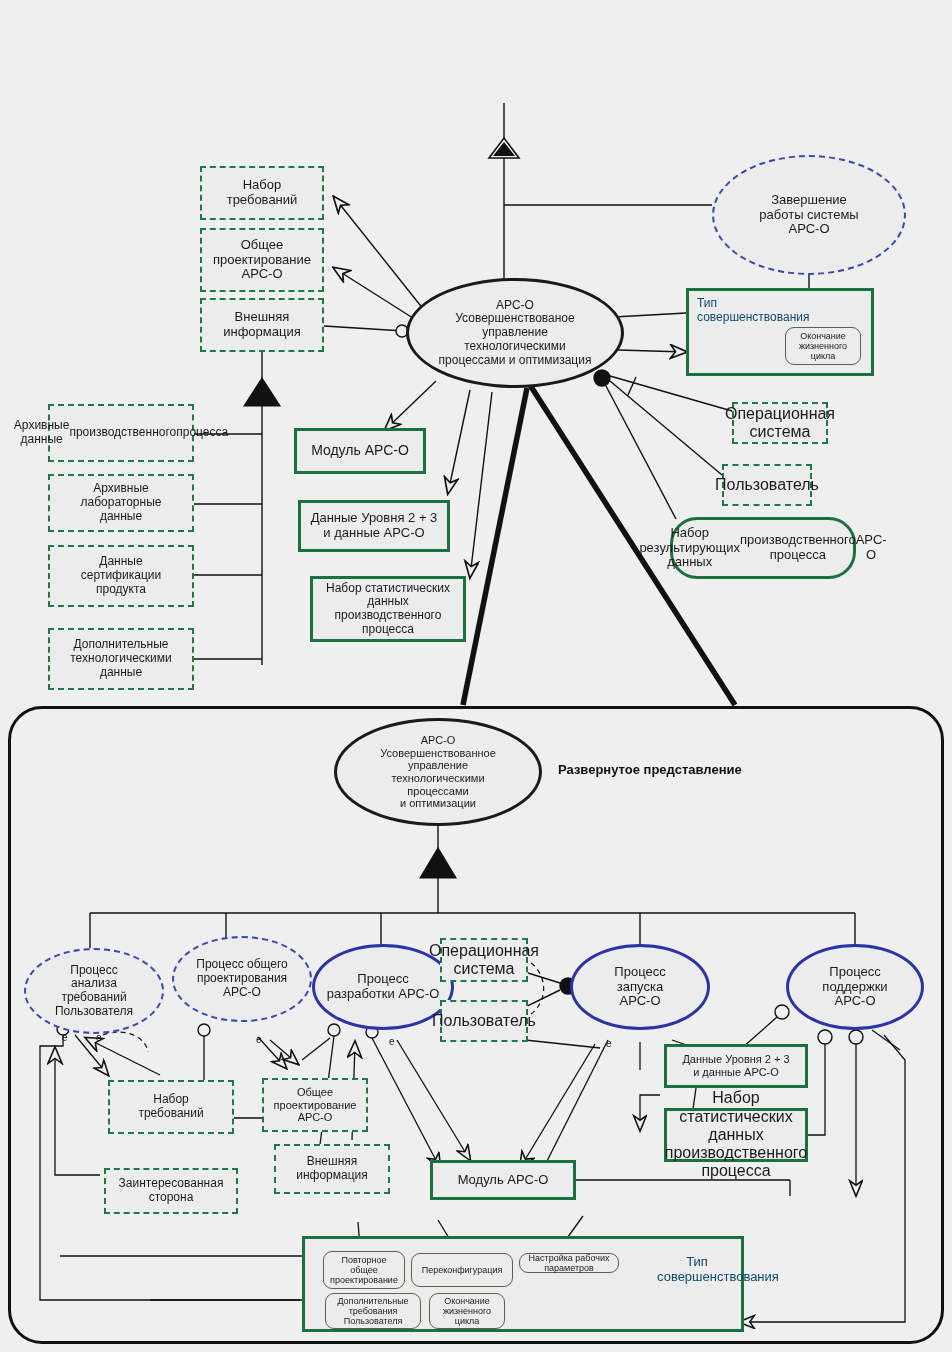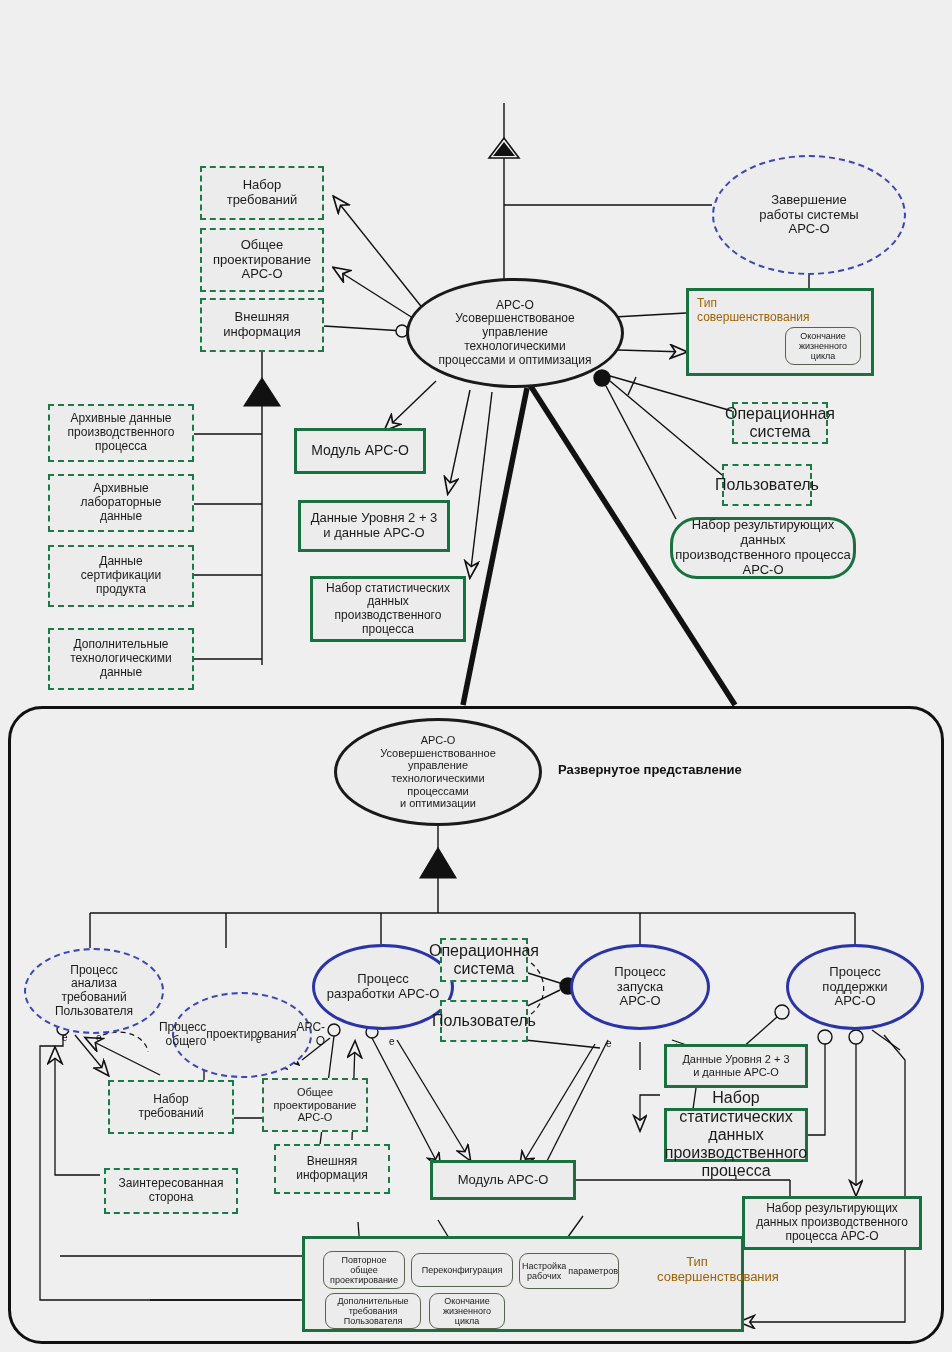--- a/index.html
+++ b/index.html
@@ -74,21 +74,21 @@
     align-items: center;
     justify-content: center;
     text-align: center;
     font-size: 9px;
     line-height: 1.12;
     color: #1b1b1b;
   }
   .lbl-tl {
     position: absolute;
     text-align: left;
-    color: #a16207;
+    color: #0c4a6e;
   }
   .free-label {
     position: absolute;
     color: #111;
   }
   .bold-label {
     font-weight: bold;
   }
   .role-e {
     position: absolute;
@@ -272,21 +272,21 @@
     <div>Общее</div>
     <div>проектирование</div>
     <div>АРС-О</div>
   </div>
 
   <div class="node rect-dashed t13" style="left:200px; top:298px; width:124px; height:54px; flex-direction:column;">
     <div>Внешняя</div>
     <div>информация</div>
   </div>
 
-  <div class="node rect-dashed t12" style="left:48px; top:404px; width:146px; height:58px; flex-direction:column;">
+  <div class="node rect-dashed t12" style="left:48px; top:404px; width:146px; height:58px; flex-direction:row;">
     <div>Архивные данные</div>
     <div>производственного</div>
     <div>процесса</div>
   </div>
 
   <div class="node rect-dashed t12" style="left:48px; top:474px; width:146px; height:58px; flex-direction:column;">
     <div>Архивные</div>
     <div>лабораторные</div>
     <div>данные</div>
   </div>
@@ -333,21 +333,21 @@
 
   <div class="node rect-dashed t10" style="left:732px; top:402px; width:96px; height:42px; flex-direction:column;">
     <div>Операционная</div>
     <div>система</div>
   </div>
 
   <div class="node rect-dashed t10" style="left:722px; top:464px; width:90px; height:42px;">
     <span>Пользователь</span>
   </div>
 
-  <div class="node rect-solid t13" style="left:670px; top:517px; width:186px; height:62px; flex-direction:column;border-radius:27px;">
+  <div class="node rect-solid t13" style="left:670px; top:517px; width:186px; height:62px; flex-direction:row;border-radius:27px;">
     <div>Набор результирующих данных</div>
     <div>производственного процесса</div>
     <div>АРС-О</div>
   </div>
 
   <div class="pane" style="left:8px; top:706px; width:936px; height:638px;"></div>
 
   <div class="node ellipse-black t11" style="left:334px; top:718px; width:208px; height:108px; flex-direction:column;">
     <div>АРС-О</div>
     <div>Усовершенствованное</div>
@@ -361,21 +361,21 @@
     <span>Развернутое представление</span>
   </div>
 
   <div class="node ellipse-blue-dashed t12" style="left:24px; top:948px; width:140px; height:86px; flex-direction:column;">
     <div>Процесс</div>
     <div>анализа</div>
     <div>требований</div>
     <div>Пользователя</div>
   </div>
 
-  <div class="node ellipse-blue-dashed t12" style="left:172px; top:992px; width:140px; height:86px; flex-direction:row;text-align:right;">
+  <div class="node ellipse-blue-dashed t12" style="left:172px; top:936px; width:140px; height:86px; flex-direction:column;text-align:right;">
     <div>Процесс общего</div>
     <div>проектирования</div>
     <div>АРС-О</div>
   </div>
 
   <div class="node ellipse-blue t13" style="left:312px; top:944px; width:142px; height:86px; flex-direction:column;">
     <div>Процесс</div>
     <div>разработки АРС-О</div>
   </div>
 
@@ -441,43 +441,38 @@
     <div>и данные АРС-О</div>
   </div>
 
   <div class="node rect-solid t10" style="left:664px; top:1108px; width:144px; height:54px; flex-direction:column;">
     <div>Набор статистических</div>
     <div>данных</div>
     <div>производственного</div>
     <div>процесса</div>
   </div>
 
-  <div class="node rect-solid t12" style="left:742px; top:1196px; width:180px; height:54px; flex-direction:column;">
-    <div>Набор результирующих</div>
-    <div>данных производственного</div>
-    <div>процесса АРС-О</div>
-  </div>
 
   <div class="rect-solid" style="position:absolute; left:302px; top:1236px; width:436px; height:90px;">
     <div class="lbl-tl t13" style="left:352px; top:16px; line-height:1.15; text-align:center; width:80px;">
       <div>Тип</div>
       <div>совершенствования</div>
     </div>
 
     <div class="chip" style="left:18px; top:12px; width:82px; height:38px; flex-direction:column;">
       <div>Повторное</div>
       <div>общее</div>
       <div>проектирование</div>
     </div>
 
     <div class="chip" style="left:106px; top:14px; width:102px; height:34px;">
       <div>Переконфигурация</div>
     </div>
 
-    <div class="chip" style="left:214px; top:14px; width:100px; height:36px; flex-direction:row;">
+    <div class="chip" style="left:214px; top:14px; width:100px; height:20px; flex-direction:column;">
       <div>Настройка рабочих</div>
       <div>параметров</div>
     </div>
 
     <div class="chip" style="left:20px; top:54px; width:96px; height:36px; flex-direction:column;">
       <div>Дополнительные</div>
       <div>требования</div>
       <div>Пользователя</div>
     </div>
 

